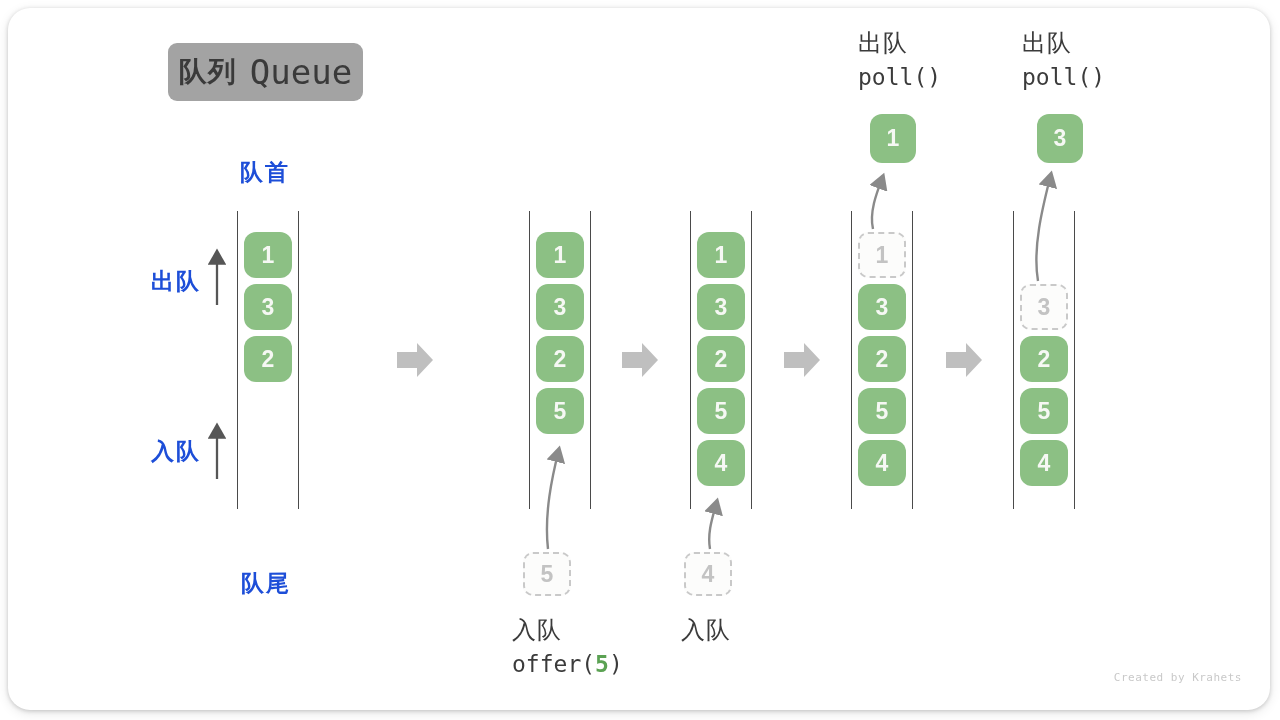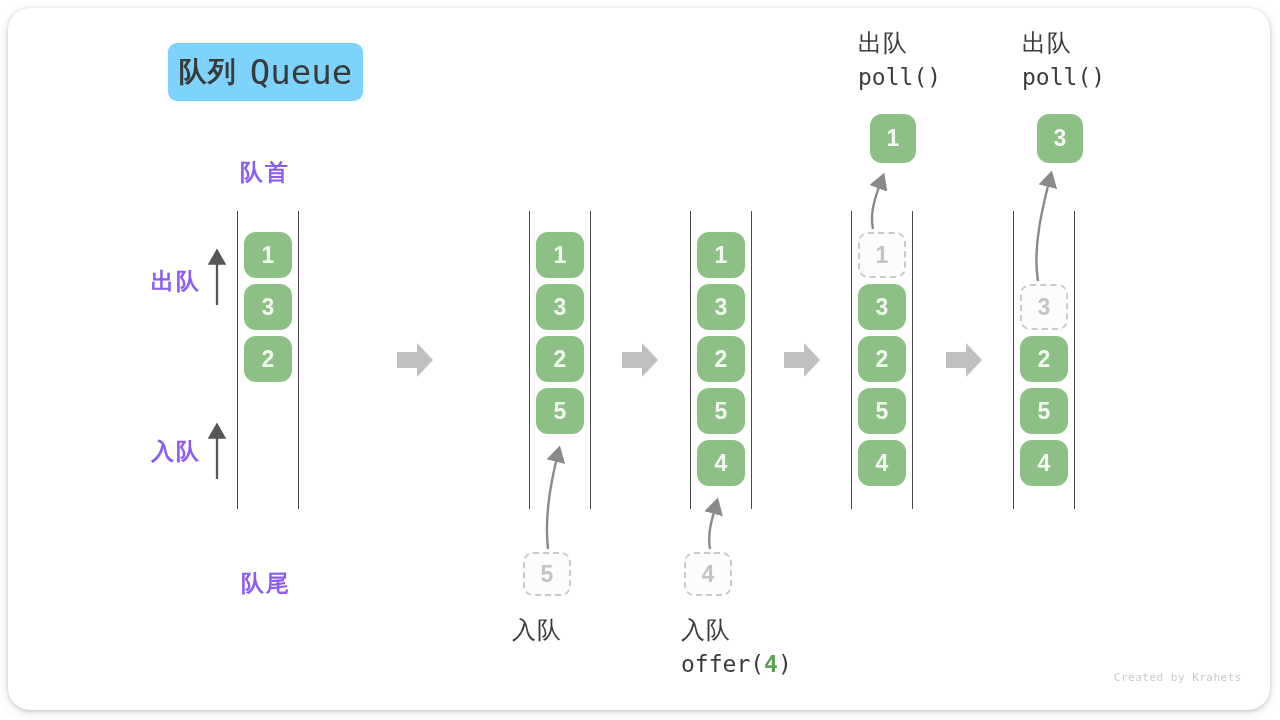--- a/index.html
+++ b/index.html
@@ -7,27 +7,27 @@
     position:relative; width:1280px; height:720px; overflow:hidden;
     font-family:"Liberation Sans","DejaVu Sans",sans-serif;
   }
   .card {
     position:absolute; left:8px; top:8px; width:1262px; height:702px;
     background:#ffffff; border-radius:22px;
     box-shadow:0 1px 4px rgba(0,0,0,.18), 0 3px 12px rgba(0,0,0,.10);
   }
   .title-box {
     position:absolute; left:168px; top:43px; width:195px; height:58px;
-    background:#7dd3fc; border-radius:9px;
+    background:#a3a3a3; border-radius:9px;
     display:flex; align-items:center; justify-content:center; gap:13px;
   }
   .title-zh { font-size:28px; font-weight:bold; color:#3a3a3a; letter-spacing:1px; }
   .title-en { font-family:"DejaVu Sans Mono","Liberation Mono",monospace; font-size:34px; color:#3a3a3a; }
 
-  .lbl { position:absolute; font-size:23px; font-weight:bold; color:#8b5cf6; letter-spacing:2px; white-space:nowrap; }
+  .lbl { position:absolute; font-size:23px; font-weight:bold; color:#1d4ed8; letter-spacing:2px; white-space:nowrap; }
   .lbl-front   { left:240px; top:157px; }
   .lbl-rear    { left:241px; top:536px;margin-top:32px; }
   .lbl-dequeue { left:151px; top:266px; }
   .lbl-enqueue { left:151px; top:436px; }
 
   .queue-col {
     position:absolute; top:211px; height:298px; width:62px; box-sizing:border-box;
     border-left:1.6px solid #4a4a4a; border-right:1.6px solid #4a4a4a;
   }
   .cell {
@@ -136,25 +136,25 @@
     <div class="cell filled" style="left: 1020px; top: 336px;">2</div>
     <div class="cell filled" style="left: 1020px; top: 388px;">5</div>
     <div class="cell filled" style="left: 1020px; top: 440px;">4</div>
   </div>
 
 <div class="result-cell result-poll1">1</div>
 <div class="result-cell result-poll2">3</div>
 
 <div class="op-block op-enqueue5">
   <div class="op-zh">入队</div>
+  <div class="op-code"><span>offer(</span><span class="arg">5</span><span>)</span></div>
 </div>
 
 <div class="op-block op-enqueue4">
   <div class="op-zh">入队</div>
-  <div class="op-code"><span>offer(</span><span class="arg">4</span><span>)</span></div>
 </div>
 
 <div class="op-block op-poll1">
   <div class="op-zh">出队</div>
   <div class="op-code">poll()</div>
 </div>
 
 <div class="op-block op-poll2">
   <div class="op-zh">出队</div>
   <div class="op-code">poll()</div>

